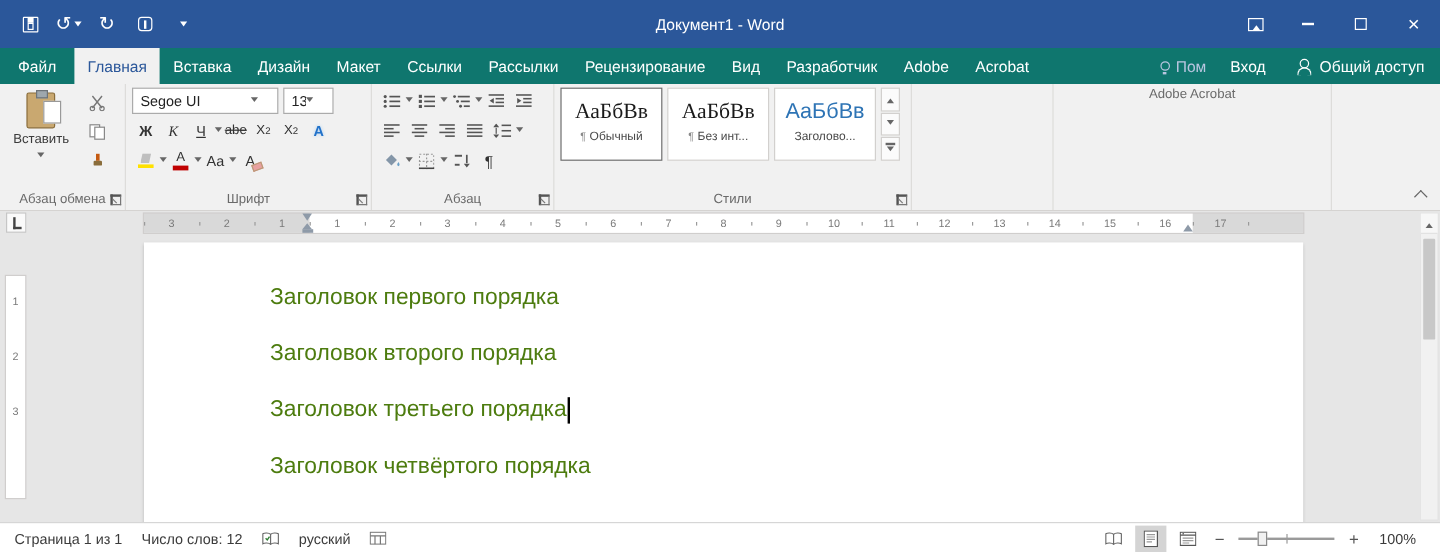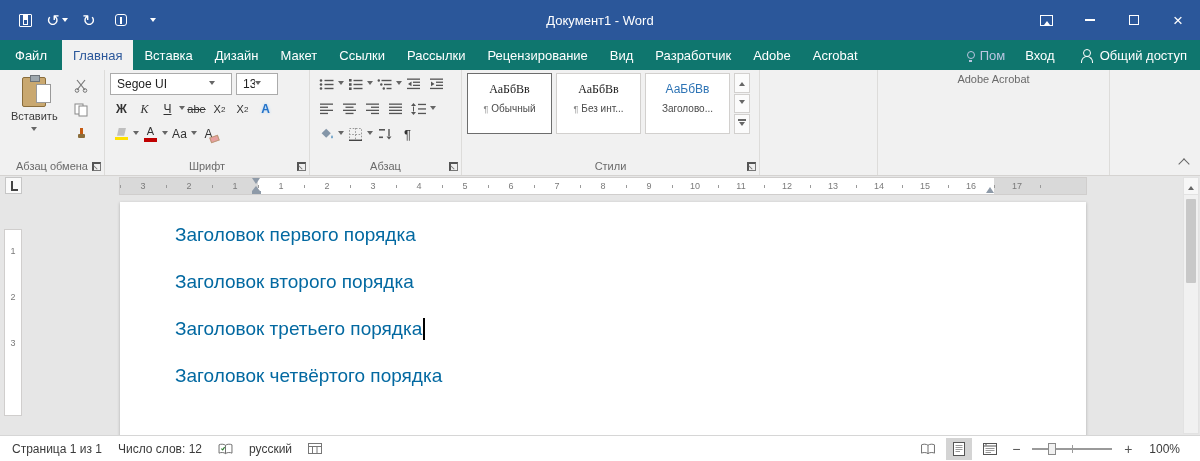--- a/index.html
+++ b/index.html
@@ -78,21 +78,21 @@
   .cbar{width:13px;height:3.5px}
   .erase{position:relative}
   .erase::after{content:"";position:absolute;right:1px;bottom:3px;width:7px;height:4px;background:#e8a0a0;border:1px solid #b97;transform:rotate(-20deg)}
   
   .g-par{width:152px}
   
   .g-styles{width:298px}
   .tiles{display:flex;gap:4px}
   .tile{width:85px;height:61px;background:#fff;border:1px solid #d2d0ce;display:flex;flex-direction:column;align-items:center;padding-top:9px;overflow:hidden}
   .tile.selected{border:1px solid #6d6d6d}
-  .prev{font-size:12px;color:#1a1a1a;font-family:"Liberation Serif",serif;line-height:1;white-space:nowrap}
+  .prev{font-size:18px;color:#1a1a1a;font-family:"Liberation Serif",serif;line-height:1;white-space:nowrap}
   .prev.blue{color:#2e74b5;font-family:"Liberation Sans",sans-serif}
   .nm{margin-top:8px;font-size:10px;color:#4a4a4a;display:flex;gap:3px;align-items:baseline;white-space:nowrap}
   .mk{font-size:9px;color:#8a8a8a}
   .gal-scroll{width:16px;margin-left:4px;display:flex;flex-direction:column;gap:1px;height:61px}
   .gs-btn{flex:1;background:#fbfbfb;border:1px solid #d2d0ce;display:flex;flex-direction:column;align-items:center;justify-content:center;gap:1px;padding:0}
   .tri-up{width:0;height:0;border:3.5px solid transparent;border-bottom:4.5px solid #666}
   .tri-dn{width:0;height:0;border:3.5px solid transparent;border-top:4.5px solid #666}
   .gbar{width:8px;height:1.5px;background:#666}
   
   .g-edit{width:118px}
@@ -120,21 +120,21 @@
 
   
   .docarea{flex:1;position:relative;background:#e6e6e6;overflow:hidden}
   .v-ruler{position:absolute;left:5px;top:0;width:16px;height:100%;font-size:9px;color:#7a7a7a}
   .v-white{position:absolute;left:0;top:34px;width:16px;height:185px;background:#fff;box-shadow:0 0 0 1px #d0cecd}
   .v-num{position:absolute;left:0;width:16px;text-align:center}
   .v-num:nth-child(1){top:50px}
   .v-num:nth-child(2){top:96px}
   .v-num:nth-child(3){top:142px}
   .page{position:absolute;left:120px;top:6px;width:966px;height:420px;background:#fff;box-shadow:0 1px 3px rgba(0,0,0,.25);padding-top:22px}
-  .para{margin-left:55px;height:47px;display:flex;font-size:19px;color:#0369a1;white-space:nowrap}
+  .para{margin-left:105px;height:47px;display:flex;align-items:center;font-size:19px;color:#4d7c0f;white-space:nowrap}
   .caret{display:inline-block;width:1.5px;height:22px;background:#000;margin-left:1px}
 
   
   .rail{position:absolute;top:177px;right:1px;width:16px;height:257px;background:#f1f1f1;border:1px solid #e2e2e2;z-index:5}
   .rail-up{height:17px;display:flex;align-items:center;justify-content:center;background:#f7f7f7;border-bottom:1px solid #e2e2e2}
   .thumb{position:absolute;left:2px;right:2px;top:21px;height:84px;background:#c8c8c8;border-radius:1px}
 
   
   .statusbar{flex:0 0 26px;background:#fff;border-top:1px solid #d6d6d6;display:flex;align-items:center;font-size:12px;color:#3b3b3b;padding:0 4px}
   .s-item{padding:0 8px;display:flex;align-items:center;gap:4px;background:none;border:0;font:inherit;color:inherit;height:25px}

